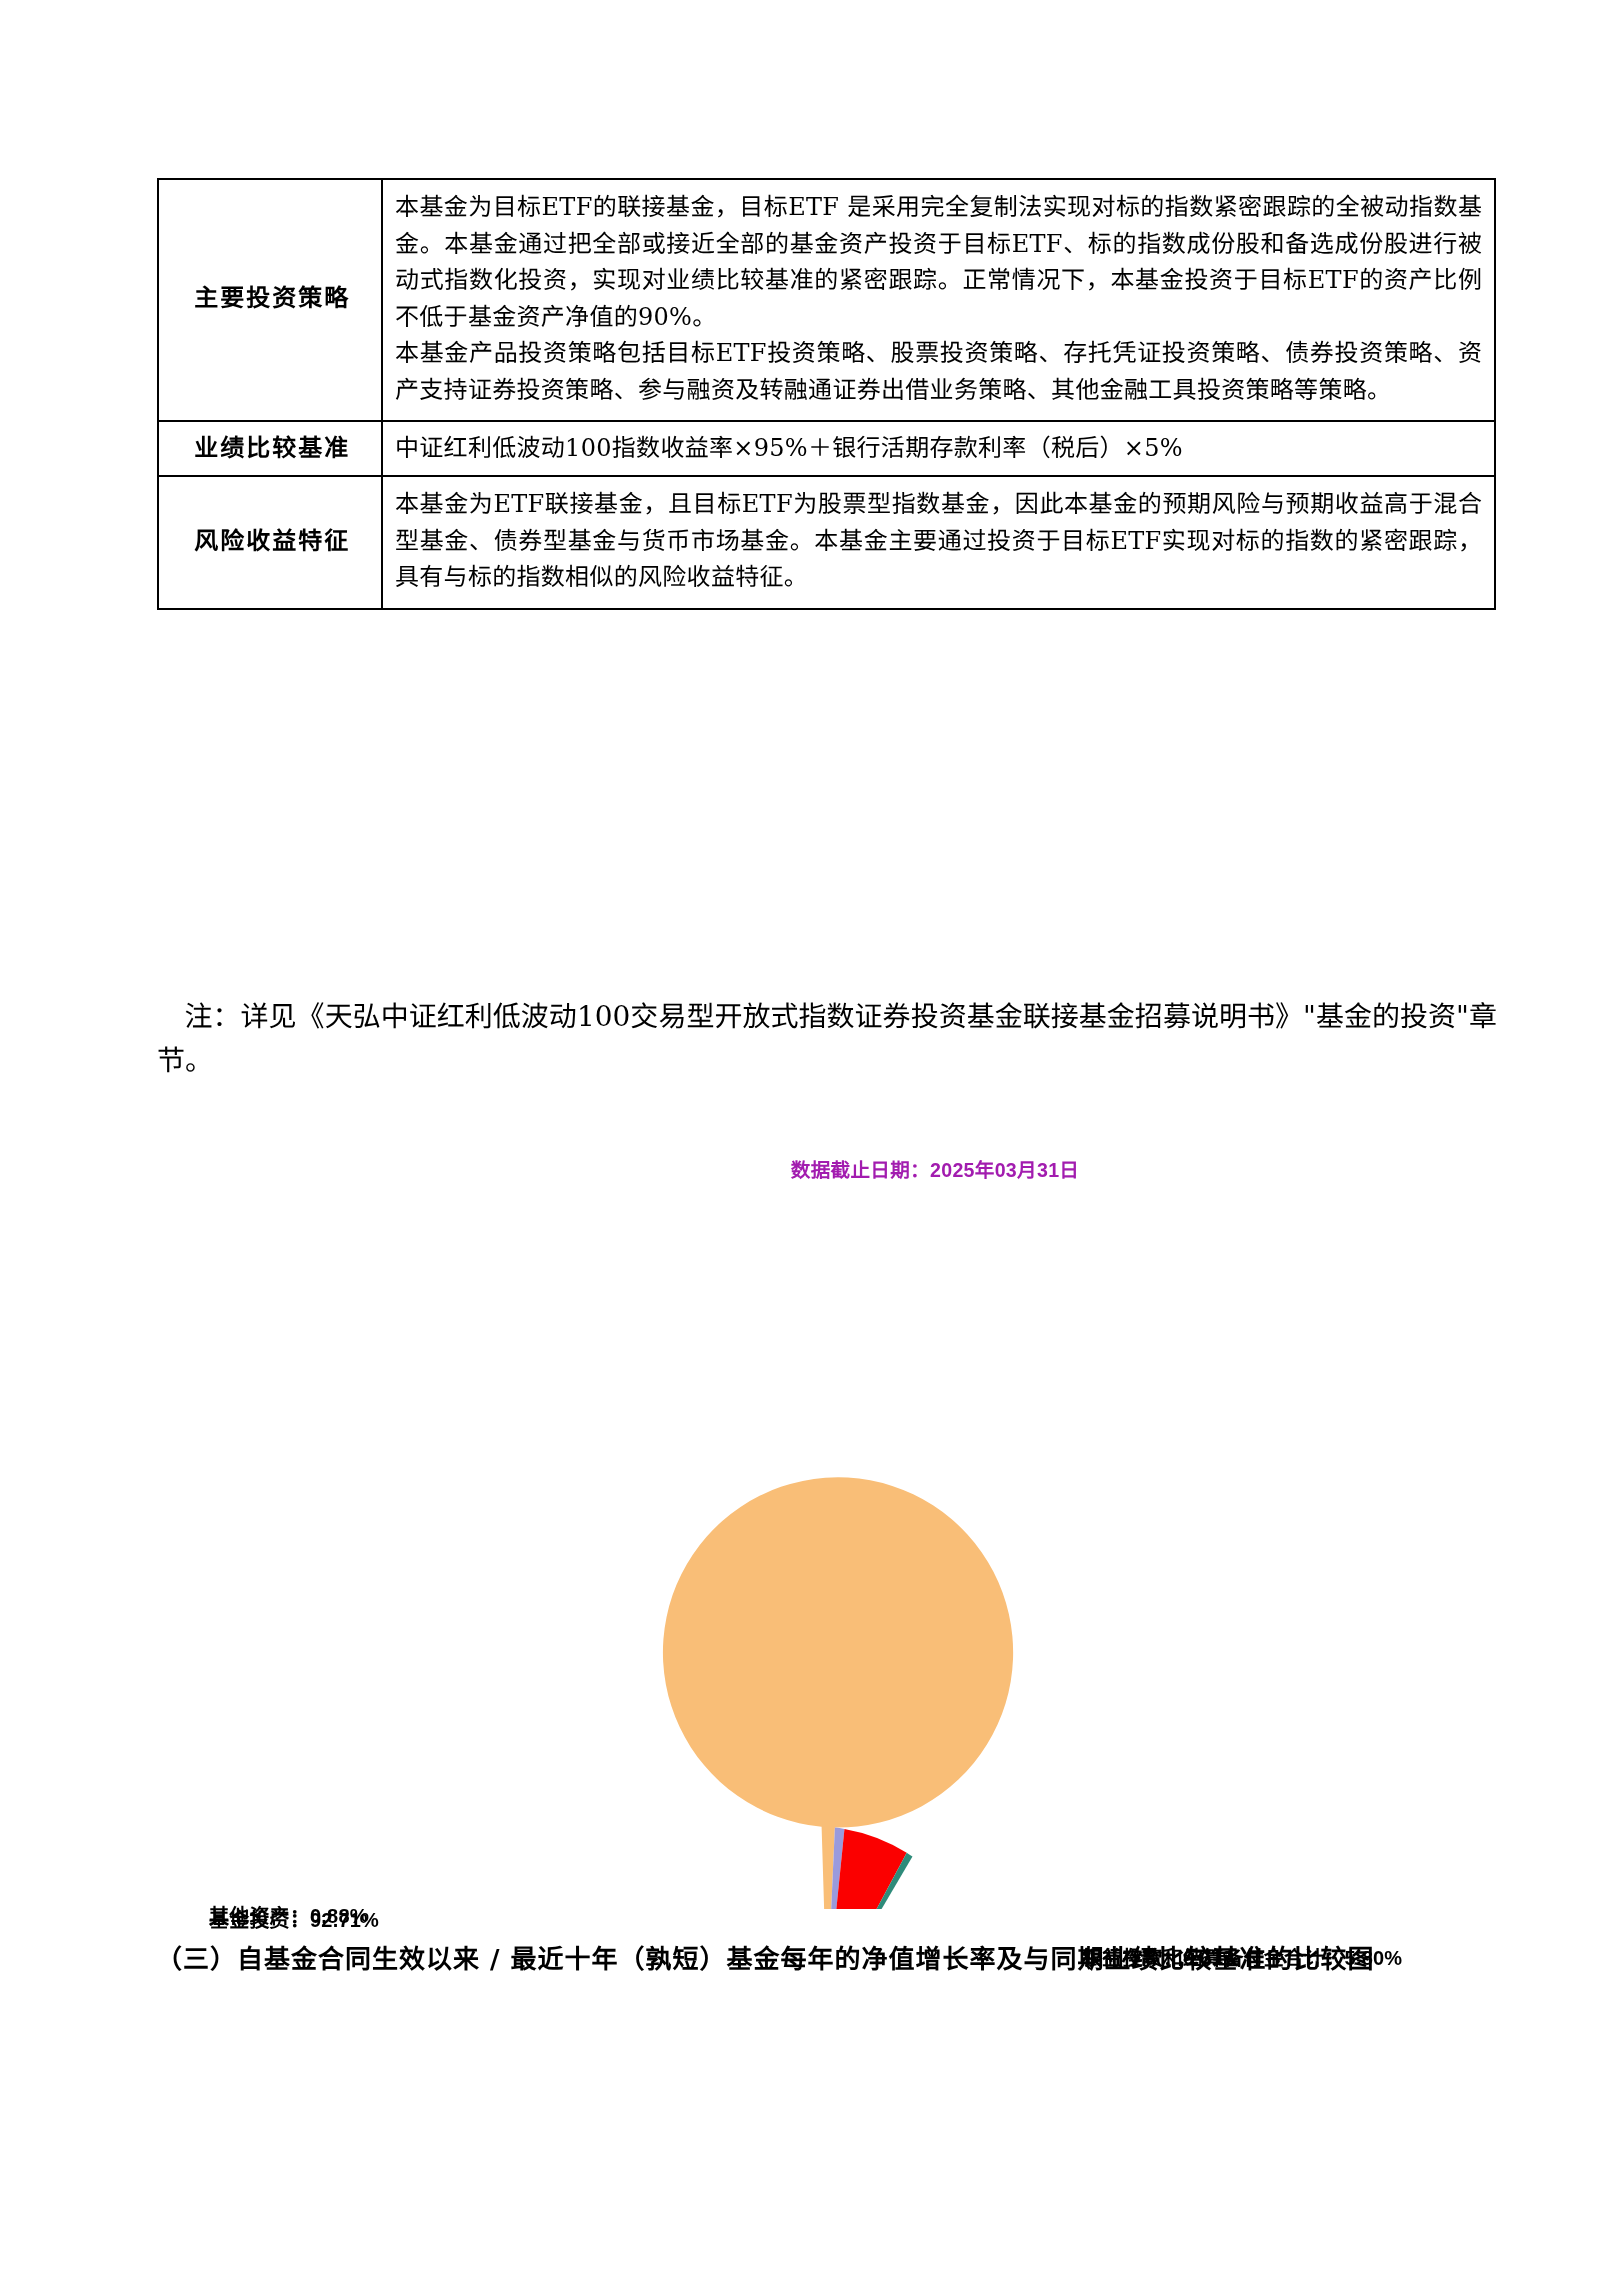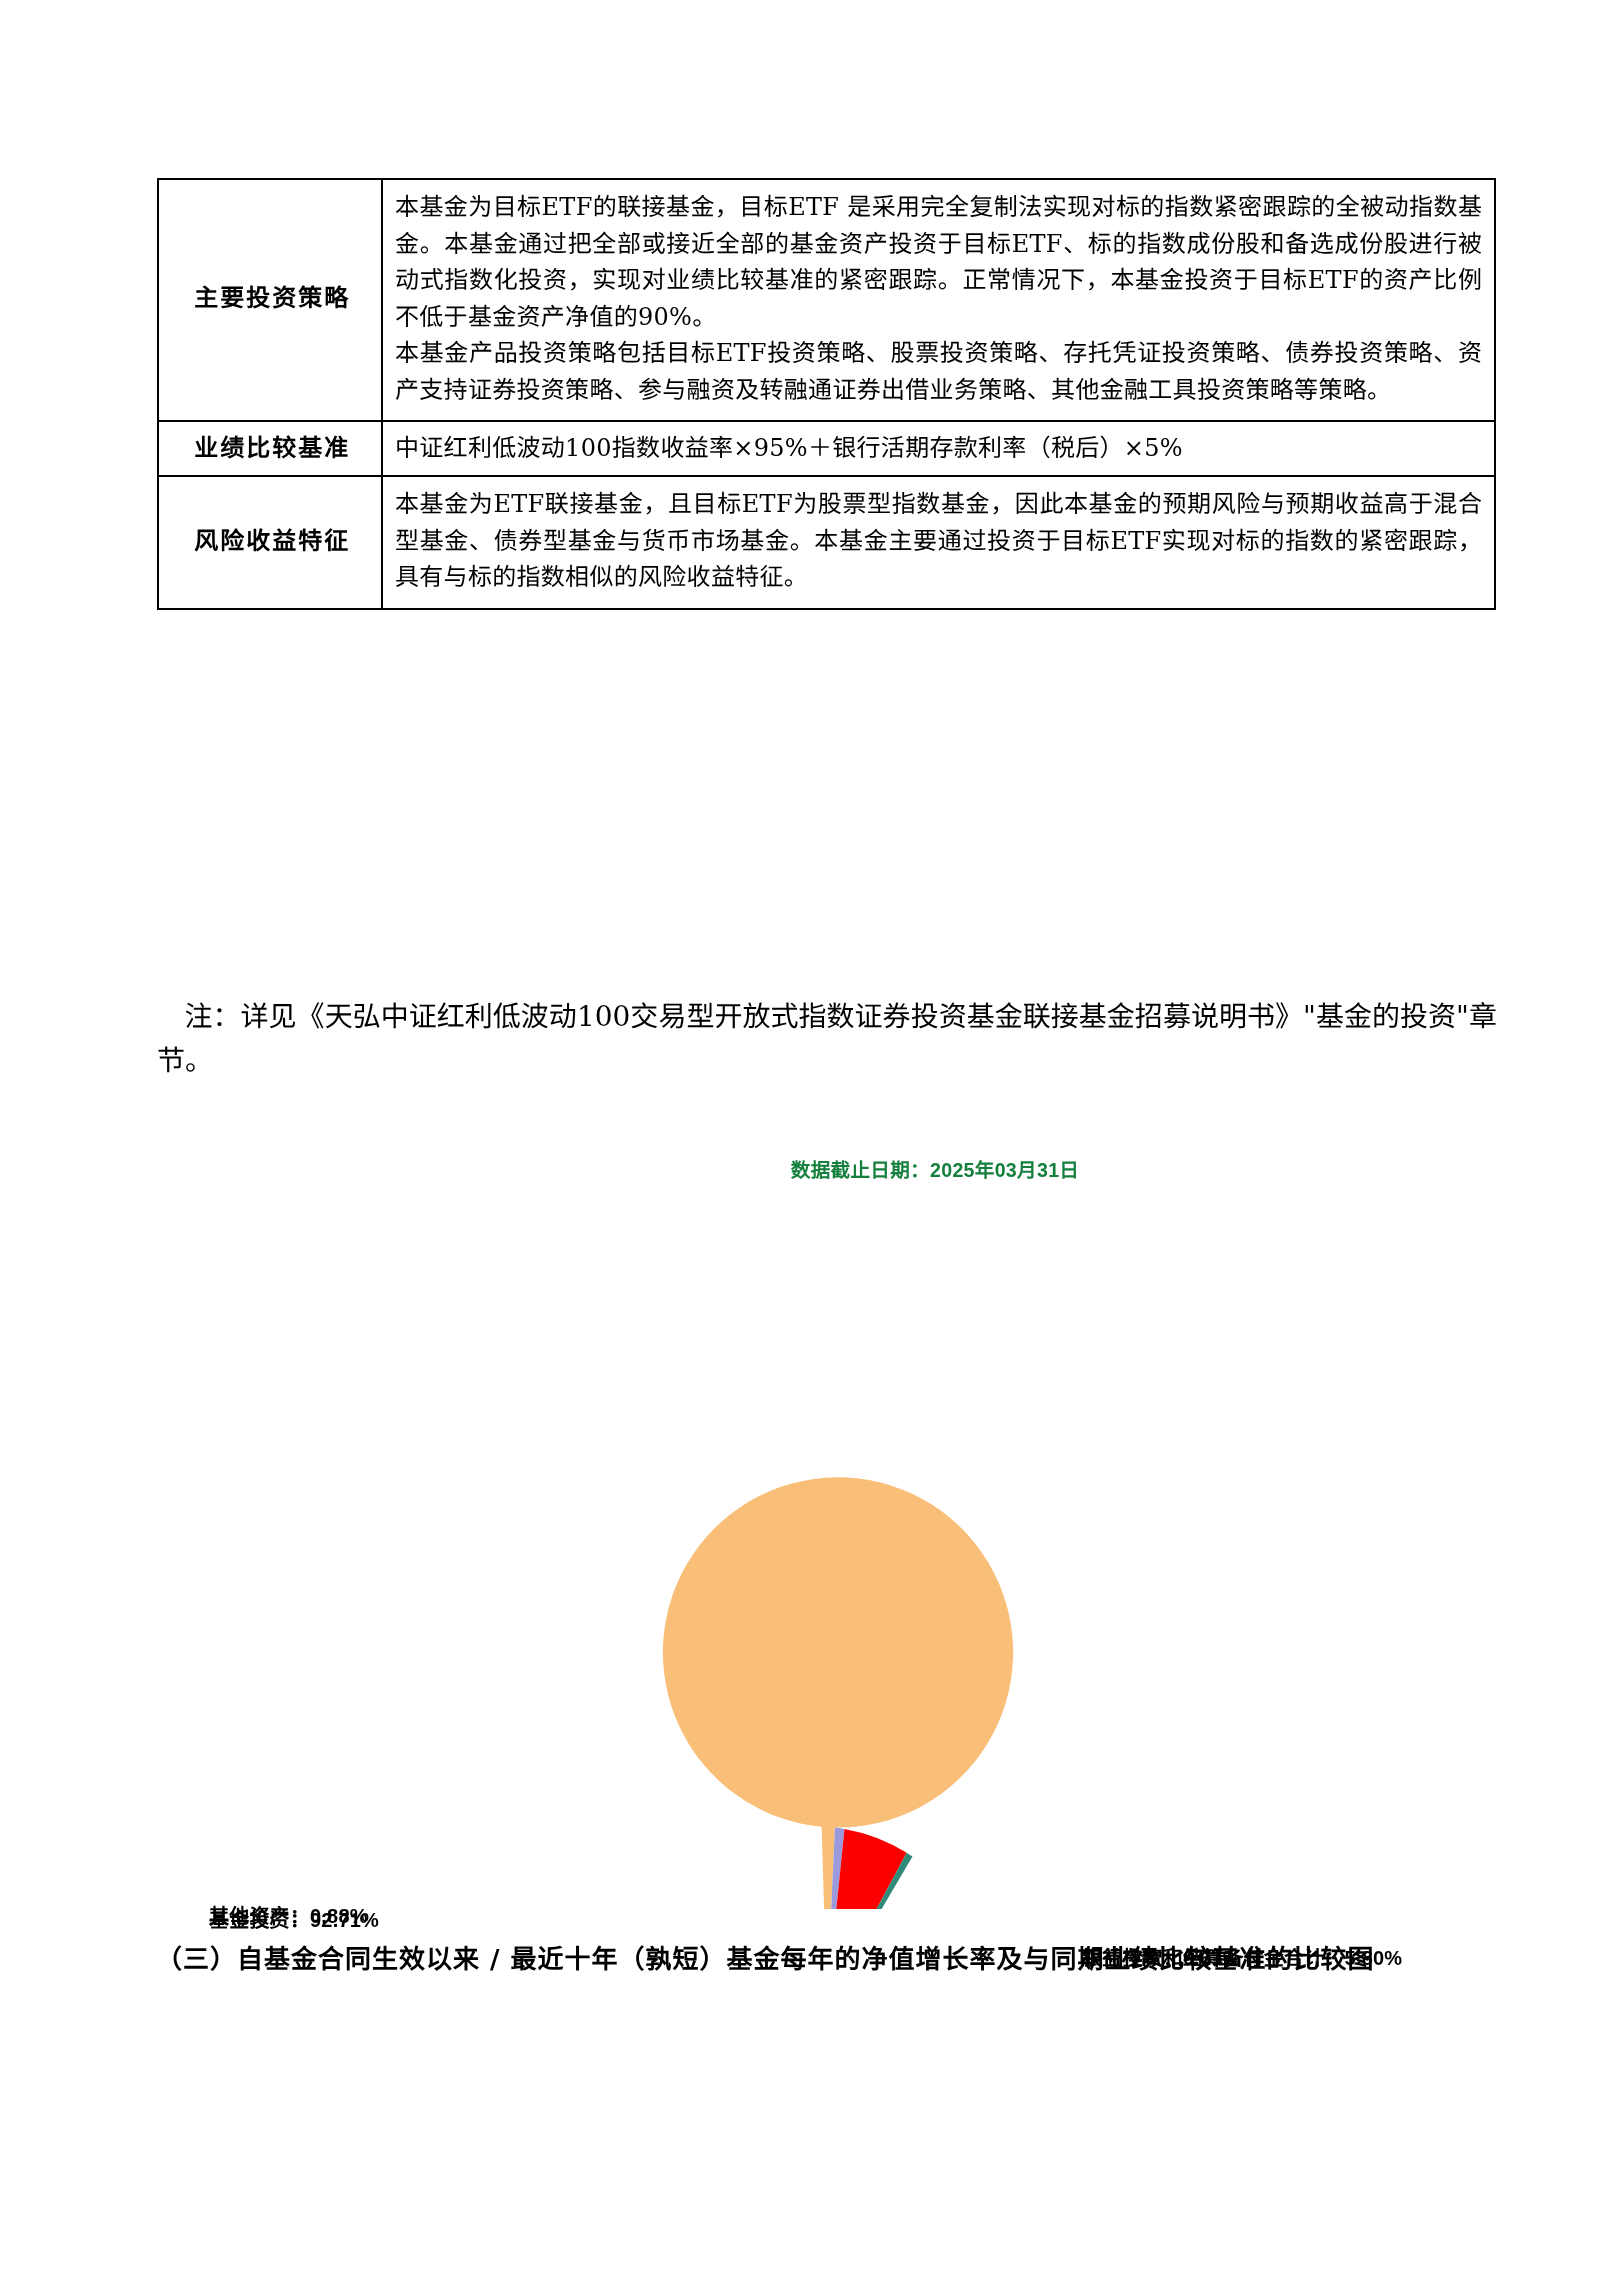--- a/index.html
+++ b/index.html
@@ -114,21 +114,21 @@
   .chart-date {
     position: absolute;
     left: 484px;
     top: 16.3px;
     width: 588px;
     text-align: center;
     font-family: "Liberation Sans", "DejaVu Sans", sans-serif;
     font-size: 19.6px;
     font-weight: bold;
     letter-spacing: 0.3px;
-    color: #15803d;
+    color: #a21caf;
   }
   .pie-wrap {
     position: absolute;
     left: 0;
     top: 0;
     width: 1340px;
     height: 771px;
   }
   .pie-svg {
     position: absolute;

